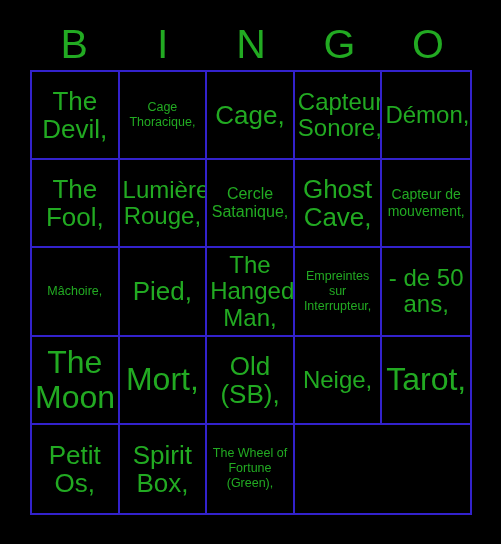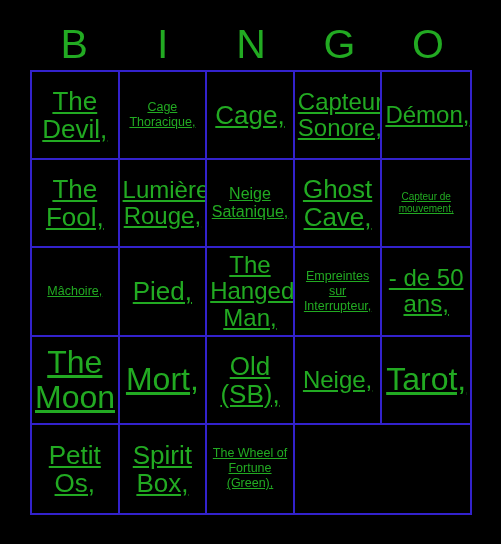--- a/index.html
+++ b/index.html
@@ -54,35 +54,34 @@
     border-bottom: 2px solid #3322cc;
     box-sizing: border-box;
     display: flex;
     align-items: center;
     justify-content: center;
     text-align: center;
     color: #22aa22;
     padding: 10px 3px;
     overflow: hidden;
     background: #000000;
-    text-decoration: underline;
   }
   .cell:nth-child(5n) { border-right: none; }
   .cell:nth-child(n+21) { border-bottom: none; }
   .cell-text {
     display: block;
     width: 100%;
   }
   
   .fs-xl { font-size: 26px; line-height: 1.08; }
   .fs-lg { font-size: 32px; line-height: 1.08; }
   .fs-md { font-size: 24px; line-height: 1.1; }
   .fs-sm { font-size: 16px; line-height: 1.12; }
   .fs-xs { font-size: 12.5px; line-height: 1.2; }
-  .fs-xxs { font-size: 10px; line-height: 1.22; }
+  .fs-xxs { font-size: 14px; line-height: 1.22; }
 </style>
 </head>
 <body>
 
 <div id="bingo-card">
 
   <div id="header-row">
     <div class="header-letter">B</div>
     <div class="header-letter">I</div>
     <div class="header-letter">N</div>
@@ -107,21 +106,21 @@
         <span class="cell-text fs-md">Démon,</span>
       </div>
 
     <div class="cell">
         <span class="cell-text fs-xl">The Fool,</span>
       </div>
     <div class="cell">
         <span class="cell-text fs-md">Lumière Rouge,</span>
       </div>
     <div class="cell">
-        <span class="cell-text fs-sm">Neige Satanique,</span>
+        <span class="cell-text fs-sm">Cercle Satanique,</span>
       </div>
     <div class="cell">
         <span class="cell-text fs-xl">Ghost Cave,</span>
       </div>
     <div class="cell">
         <span class="cell-text fs-xxs">Capteur de mouvement,</span>
       </div>
 
     <div class="cell">
         <span class="cell-text fs-xs">Mâchoire,</span>

